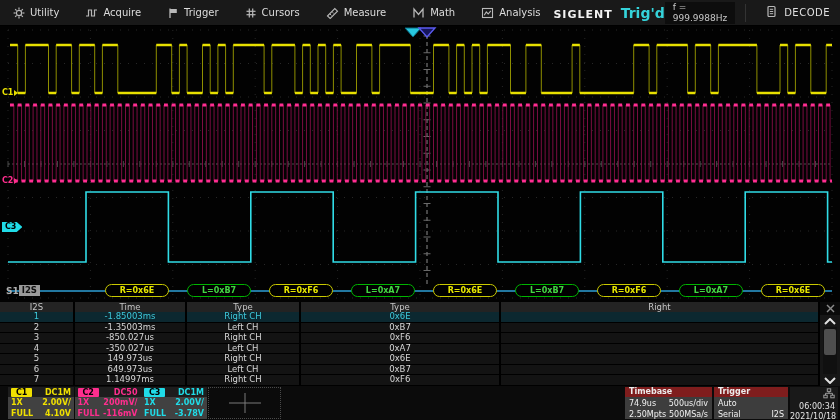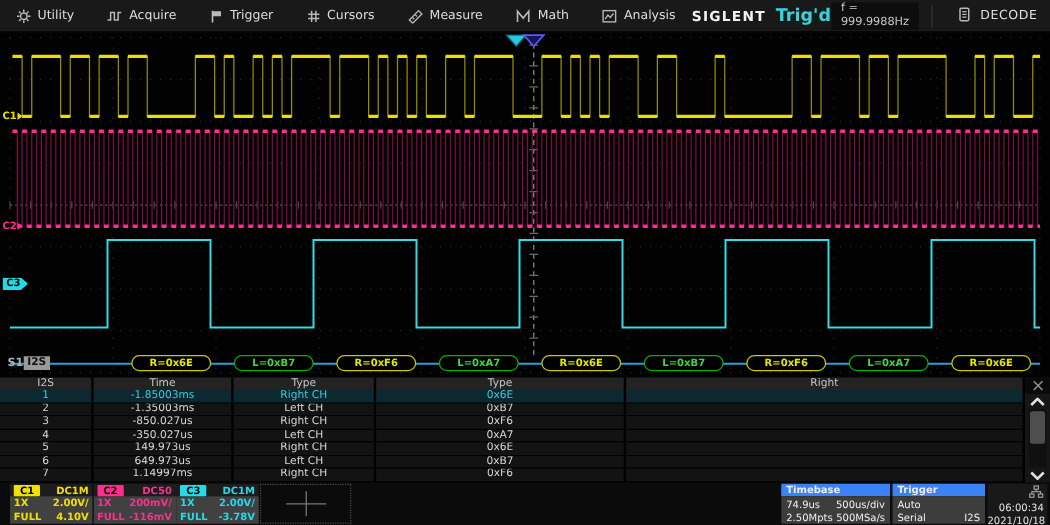--- a/index.html
+++ b/index.html
@@ -48,21 +48,21 @@
   .t-thumb{position:absolute;top:2px;left:1px;width:12px;height:26px;background:#4e4e4e;border-radius:2px;}
 
   
   .bottombar{position:absolute;top:386px;left:0;width:840px;height:34px;background:#0b0b0b;font-size:8px;font-weight:bold;}
   .ch-box{position:absolute;top:1px;width:66px;height:32px;}
   .ch-box .r1{height:10px;background:#1d1d1d;display:flex;justify-content:space-between;align-items:center;padding:0 3px;}
   .ch-box .badge{color:#000;padding:0 5px;height:9px;line-height:9px;border-radius:1px;}
   .ch-box .r2,.ch-box .r3{height:11px;background:#414141;display:flex;justify-content:space-between;align-items:center;padding:0 3px;}
   .xh-box{position:absolute;left:208px;top:1px;width:73px;height:32px;border:1px dotted #4a4a4a;box-sizing:border-box;}
   .info-box{position:absolute;top:1px;color:#e8e8e8;}
-  .info-box .hd{height:10px;line-height:10px;background:#3b82f6;padding:0 4px;color:#ececec;}
+  .info-box .hd{height:10px;line-height:10px;background:#7f1d1d;padding:0 4px;color:#ececec;}
   .info-box .vr{height:11px;background:#3d3d3d;display:flex;justify-content:space-between;align-items:flex-end;padding:0 4px;font-weight:normal;color:#f0f0f0;}
   .clock-box{position:absolute;left:790px;top:1px;width:48px;height:32px;background:#191919;color:#e4e4e4;
              font-weight:normal;text-align:right;padding:1px 3px 0 0;box-sizing:border-box;line-height:10px;}
   .lan{float:right;margin-bottom:0px;}
 </style>
 </head>
 <body>
 
 <div class="topbar">
   <div class="menu" id="menu">

